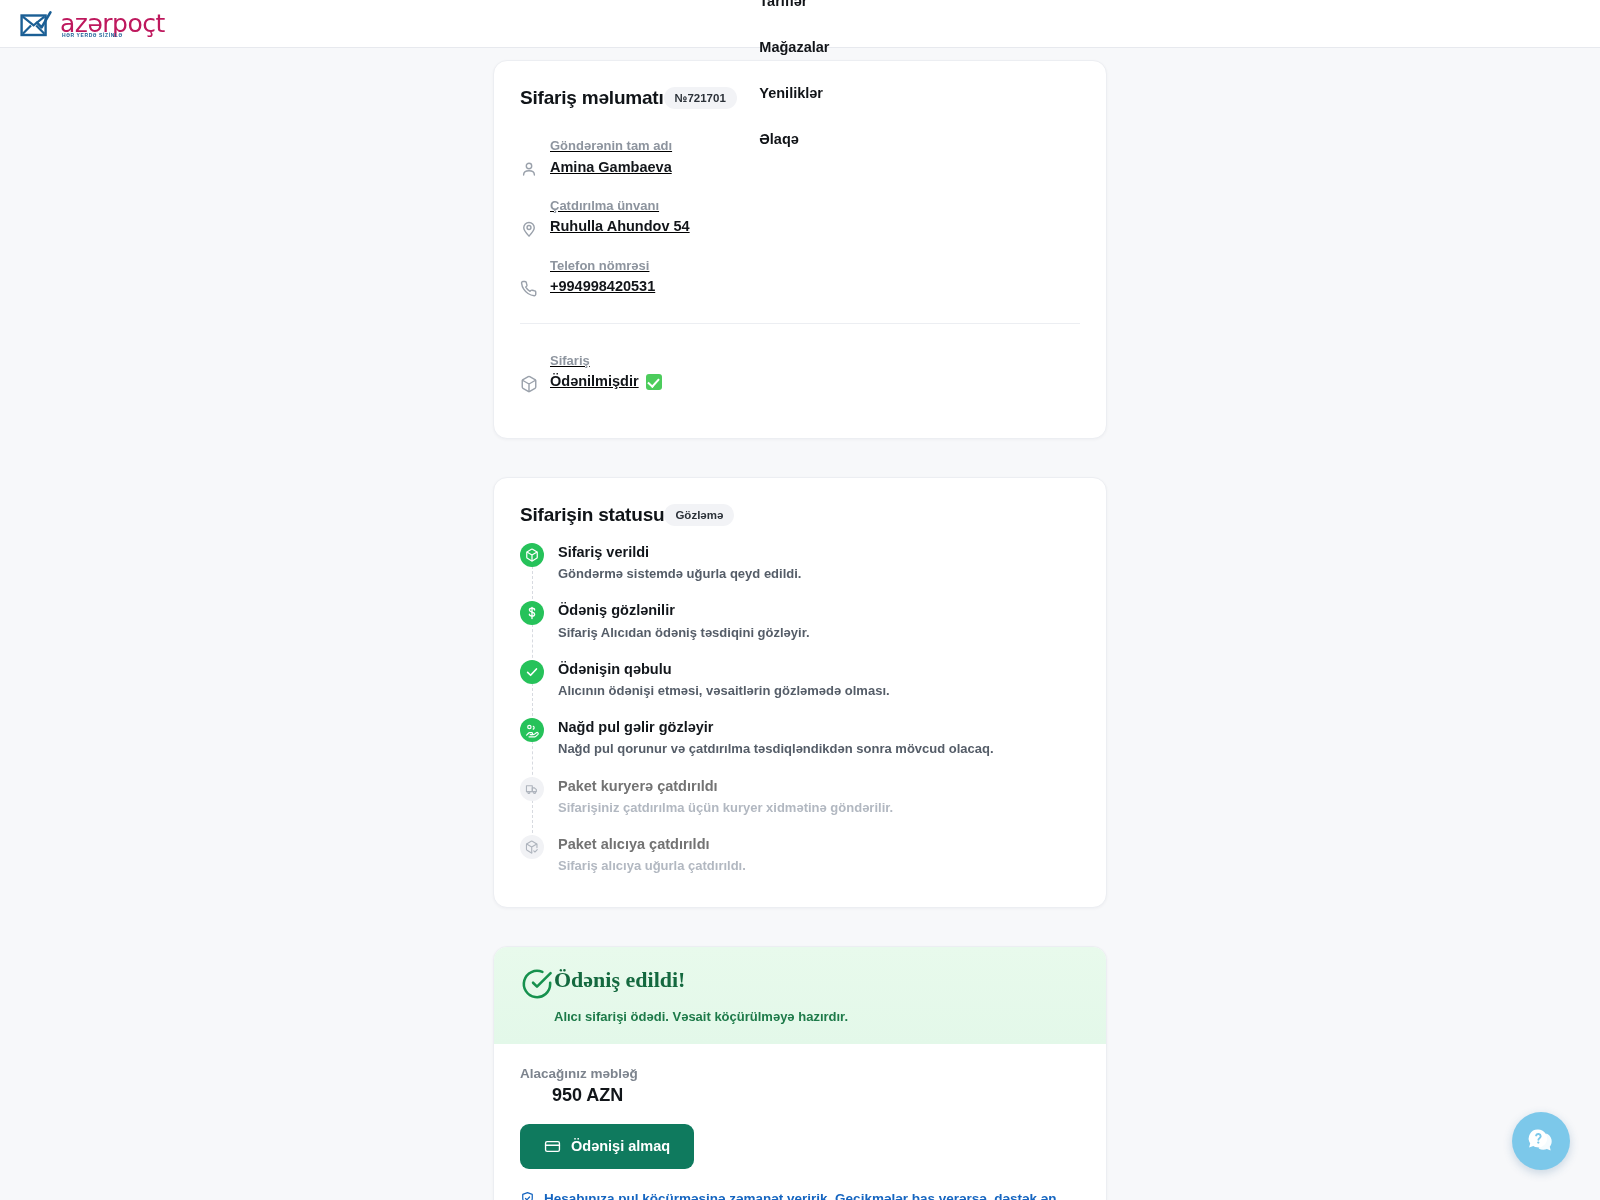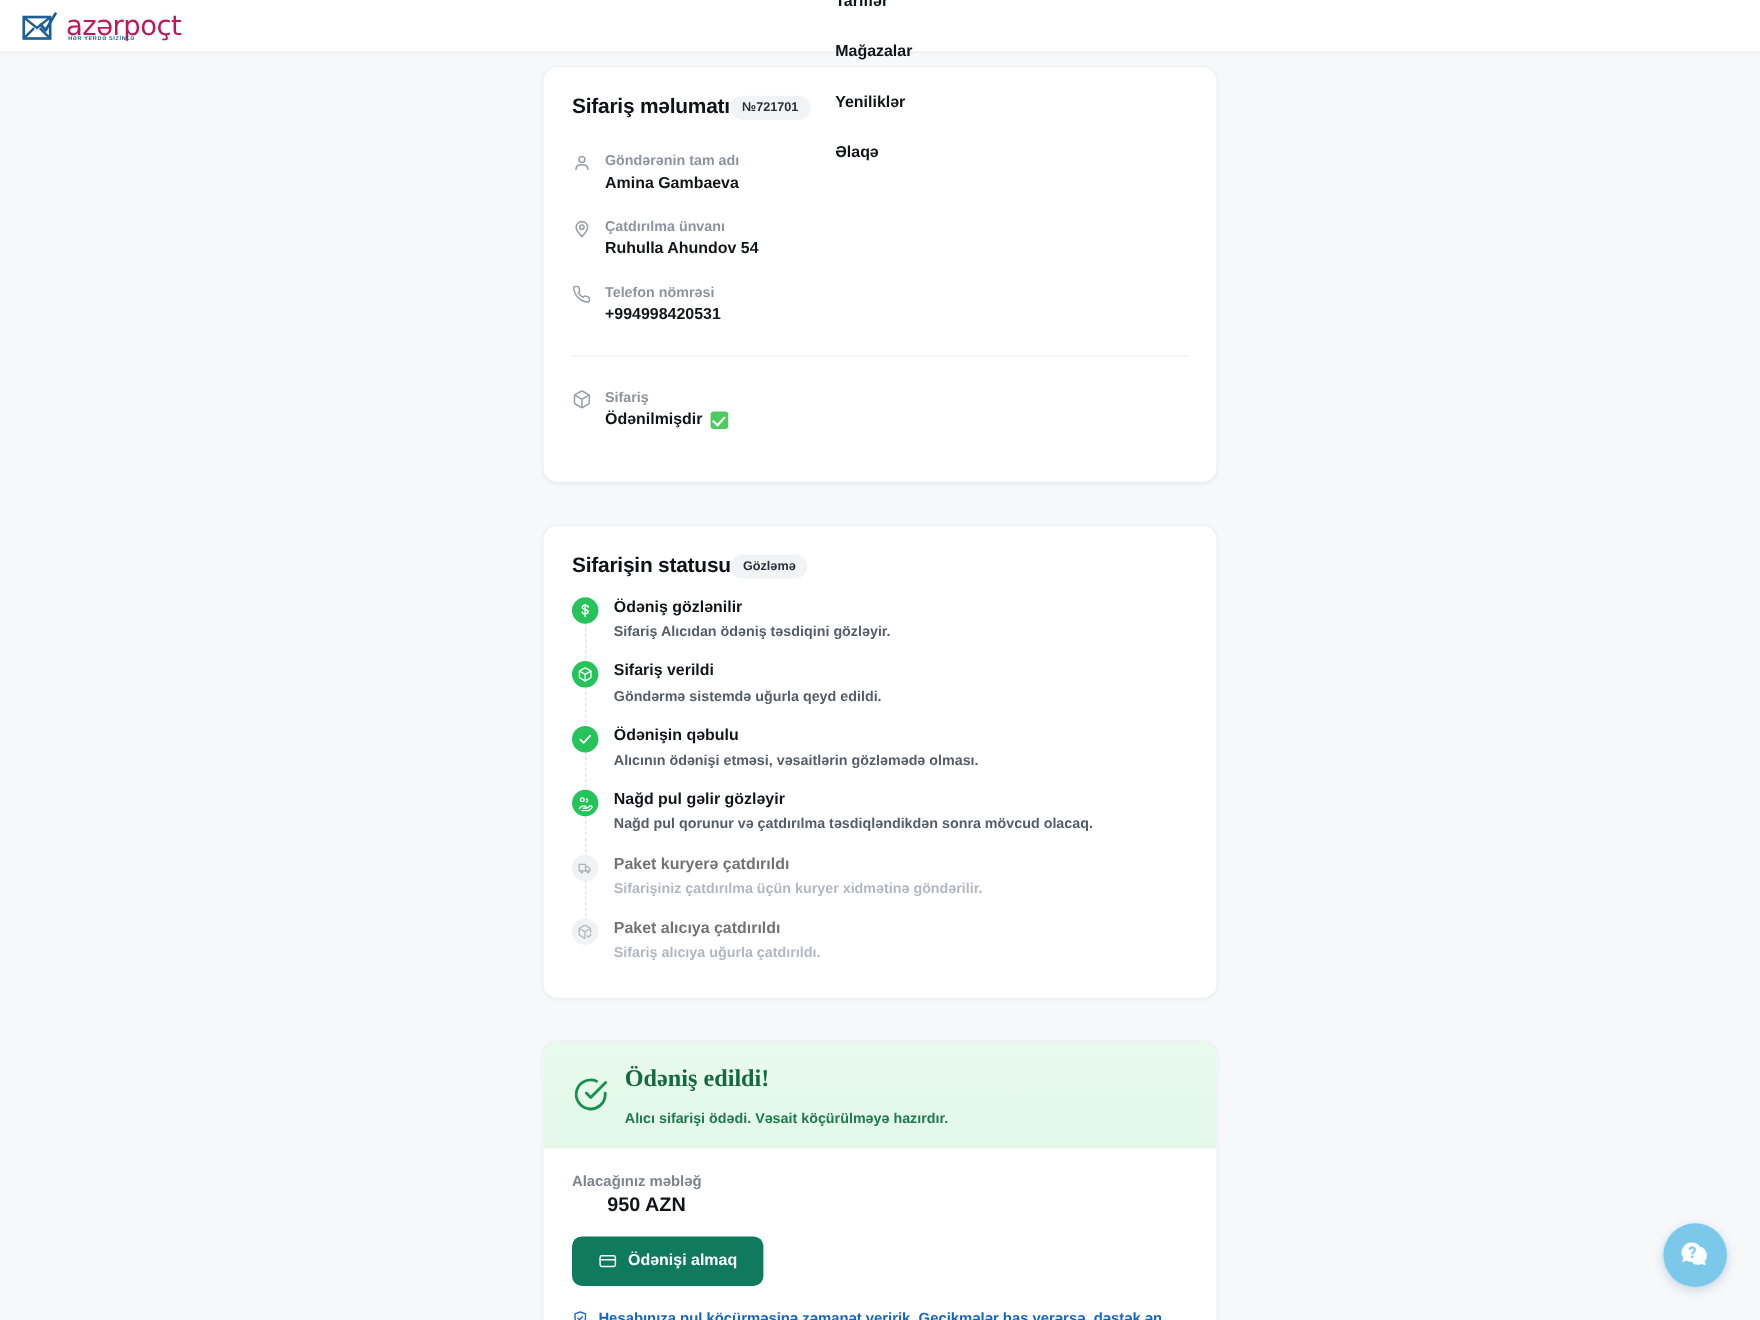--- a/index.html
+++ b/index.html
@@ -100,22 +100,23 @@
     padding: 5px 11px;
     border-radius: 20px;
     white-space: nowrap;
   }
 
   
   .info-list { padding: 18px 26px 4px 26px; }
   .info-row {
     display: flex;
     gap: 12px;
-    align-items: flex-start;
+    align-items: flex-end;
     padding: 9px 0;
+    text-decoration: underline;
   }
   .info-ico {
     width: 18px; height: 18px;
     flex: none;
     margin-top: 3px;
     color: #9aa1ab;
   }
   .info-ico svg { display: block; }
   .info-label {
     font-size: 13px;
@@ -205,22 +206,20 @@
   }
   .tl-step.todo .tl-name { color: #737373; }
   .tl-step.todo .tl-desc { color: #b2b8c1; }
 
   
   #card-payment { overflow: hidden; padding-bottom: 0; }
   .pay-banner {
     background: linear-gradient(180deg,#e8faec 0%, #e3f8e9 100%);
     padding: 20px 26px 20px 26px;
     display: flex;
-    gap: 14px;
-    align-items: center;
   }
   .pay-banner-ico {
     width: 34px; height: 34px;
     flex: none;
     color: #16914e;
   }
   .pay-banner-ico svg { display: block; }
   .pay-banner-title {
     font-family: "Liberation Serif", "DejaVu Serif", serif;
     font-size: 22px;
@@ -398,41 +397,41 @@
   <section class="card" id="card-status">
     <div class="card-head">
       <h2 class="card-title">Sifarişin statusu</h2>
       <span class="pill">Gözləmə</span>
     </div>
 
     <div class="timeline">
 
       <div class="tl-step done">
         <span class="tl-bullet">
+          <svg width="14" height="14" viewBox="0 0 24 24" fill="none" stroke="currentColor" stroke-width="2.1" stroke-linecap="round" stroke-linejoin="round">
+            <path d="M21 16V8a2 2 0 0 0-1-1.73l-7-4a2 2 0 0 0-2 0l-7 4A2 2 0 0 0 3 8v8a2 2 0 0 0 1 1.73l7 4a2 2 0 0 0 2 0l7-4A2 2 0 0 0 21 16z"></path>
+            <path d="M3.3 7 12 12l8.7-5M12 22V12"></path>
+          </svg>
+        </span>
+        <span class="tl-body">
+          <div class="tl-name">Sifariş verildi</div>
+          <div class="tl-desc">Göndərmə sistemdə uğurla qeyd edildi.</div>
+        </span>
+      </div>
+
+      <div class="tl-step done">
+        <span class="tl-bullet">
           <svg width="14" height="14" viewBox="0 0 24 24" fill="none" stroke="currentColor" stroke-width="2.3" stroke-linecap="round" stroke-linejoin="round">
             <path d="M12 2.5v19"></path>
             <path d="M16.5 6.8c0-1.7-2-2.9-4.5-2.9s-4.5 1.2-4.5 3.1c0 4.6 9 2.4 9 7 0 2-2 3.2-4.5 3.2s-4.5-1.3-4.5-3"></path>
           </svg>
         </span>
         <span class="tl-body">
           <div class="tl-name">Ödəniş gözlənilir</div>
           <div class="tl-desc">Sifariş Alıcıdan ödəniş təsdiqini gözləyir.</div>
-        </span>
-      </div>
-
-      <div class="tl-step done">
-        <span class="tl-bullet">
-          <svg width="14" height="14" viewBox="0 0 24 24" fill="none" stroke="currentColor" stroke-width="2.1" stroke-linecap="round" stroke-linejoin="round">
-            <path d="M21 16V8a2 2 0 0 0-1-1.73l-7-4a2 2 0 0 0-2 0l-7 4A2 2 0 0 0 3 8v8a2 2 0 0 0 1 1.73l7 4a2 2 0 0 0 2 0l7-4A2 2 0 0 0 21 16z"></path>
-            <path d="M3.3 7 12 12l8.7-5M12 22V12"></path>
-          </svg>
-        </span>
-        <span class="tl-body">
-          <div class="tl-name">Sifariş verildi</div>
-          <div class="tl-desc">Göndərmə sistemdə uğurla qeyd edildi.</div>
         </span>
       </div>
 
       <div class="tl-step done">
         <span class="tl-bullet">
           <svg width="14" height="14" viewBox="0 0 24 24" fill="none" stroke="currentColor" stroke-width="2.8" stroke-linecap="round" stroke-linejoin="round">
             <path d="M4.5 12.6 9.6 17.6 19.6 6.8"></path>
           </svg>
         </span>
         <span class="tl-body">

